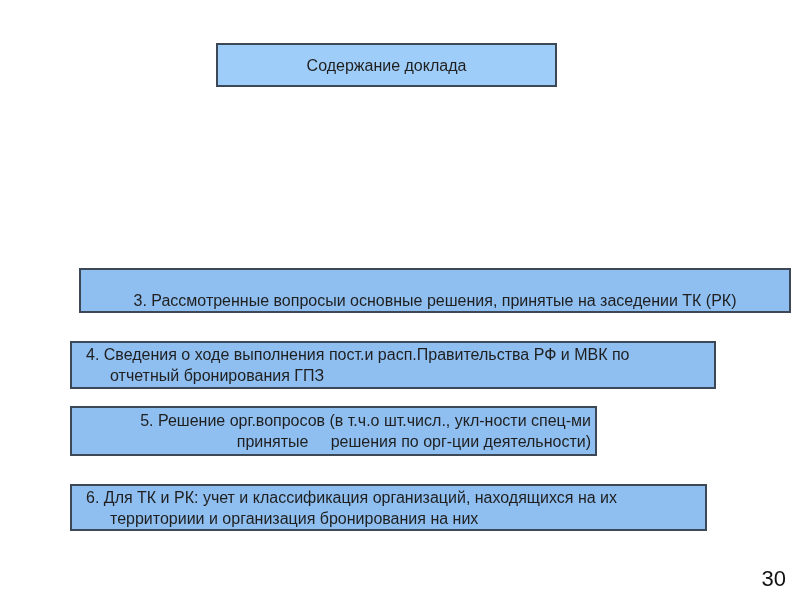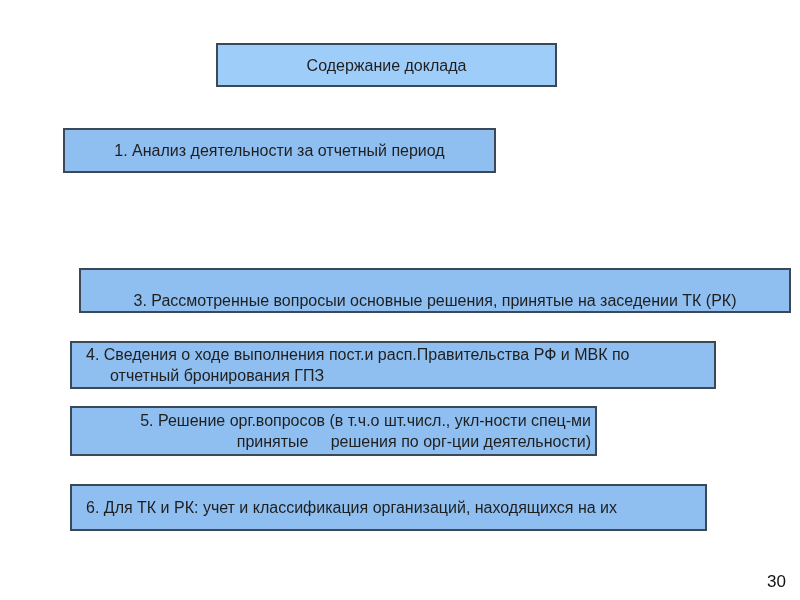--- a/index.html
+++ b/index.html
@@ -42,51 +42,49 @@
   .line.indent { padding-left: 24px; }
   .item-1 { left: 63px; top: 128px; width: 433px; height: 45px; }
   .item-2 { left: 63px; top: 198px; width: 290px; height: 44px; }
   .item-3 { left: 79px; top: 268px; width: 712px; height: 45px; justify-content: flex-end; }
   .item-4 { left: 70px; top: 341px; width: 646px; height: 48px; }
   .item-5 { left: 70px; top: 406px; width: 527px; height: 50px; text-align: right; }
   .item-6 { left: 70px; top: 484px; width: 637px; height: 47px; }
   .page-number {
     position: absolute;
     right: 14px; bottom: 8px;
-    font-size: 17px;
+    font-size: 22px;
     color: #111111;
   }
 </style>
 </head>
 <body>
 
 <div class="stage">
 
   <div class="box title-box">
     <span>Содержание доклада</span>
   </div>
 
-  <div class="box item item-1 centered">
-    <div class="line">1. Анализ деятельности за отчетный период</div>
-  </div>
 
 
   <div class="box item item-3 centered">
     <div class="line">3. Рассмотренные вопросыи основные решения, принятые на заседении ТК (РК)</div>
   </div>
 
   <div class="box item item-4 left-pad">
     <div class="line">4. Сведения о ходе выполнения пост.и расп.Правительства РФ и МВК по</div>
     <div class="line indent">отчетный бронирования ГПЗ</div>
   </div>
 
   <div class="box item item-5 left-pad">
     <div class="line">5. Решение орг.вопросов (в т.ч.о шт.числ., укл-ности спец-ми</div>
     <div class="line">принятые     решения по орг-ции деятельности)</div>
   </div>
 
   <div class="box item item-6 left-pad">
     <div class="line">6. Для ТК и РК: учет и классификация организаций, находящихся на их</div>
+    <div class="line indent">территориии и организация бронирования на них</div>
   </div>
 
   <div class="page-number">30</div>
 
 </div>
 
 </body></html>

